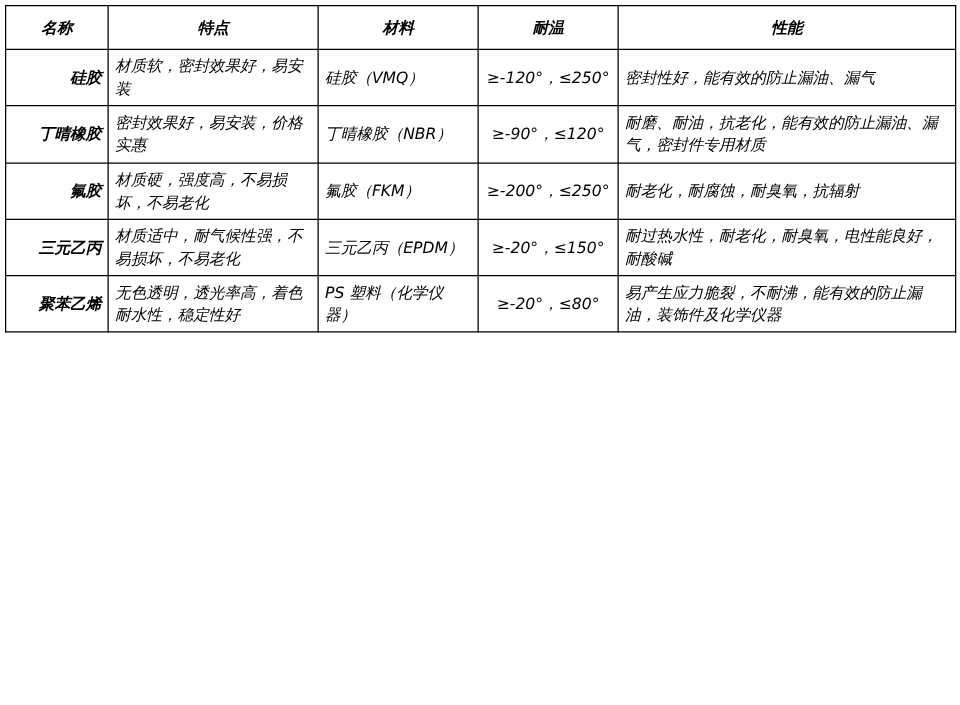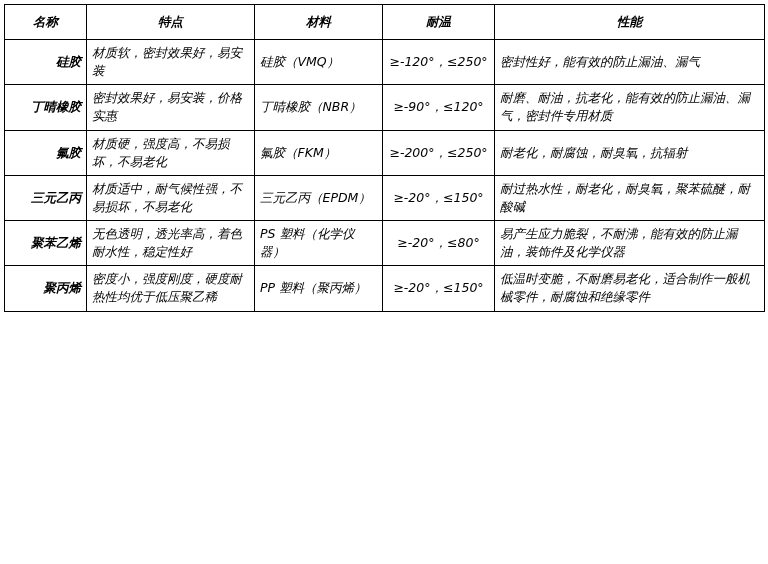--- a/index.html
+++ b/index.html
@@ -104,31 +104,24 @@
           <td class="c-feature">材质硬，强度高，不易损坏，不易老化</td>
           <td class="c-material">氟胶（FKM）</td>
           <td class="c-temp">≥-200°，≤250°</td>
           <td class="c-perf">耐老化，耐腐蚀，耐臭氧，抗辐射</td>
         </tr>
         <tr>
           <td class="c-name">三元乙丙</td>
           <td class="c-feature">材质适中，耐气候性强，不易损坏，不易老化</td>
           <td class="c-material">三元乙丙（EPDM）</td>
           <td class="c-temp">≥-20°，≤150°</td>
-          <td class="c-perf">耐过热水性，耐老化，耐臭氧，聚苯硫醚，耐酸碱</td>
+          <td class="c-perf">耐过热水性，耐老化，耐臭氧，电性能良好，耐酸碱</td>
         </tr>
         <tr>
           <td class="c-name">聚苯乙烯</td>
           <td class="c-feature">无色透明，透光率高，着色耐水性，稳定性好</td>
           <td class="c-material">PS 塑料（化学仪器）</td>
           <td class="c-temp">≥-20°，≤80°</td>
           <td class="c-perf">易产生应力脆裂，不耐沸，能有效的防止漏油，装饰件及化学仪器</td>
         </tr>
-        <tr>
-          <td class="c-name">聚丙烯</td>
-          <td class="c-feature">密度小，强度刚度，硬度耐热性均优于低压聚乙稀</td>
-          <td class="c-material">PP 塑料（聚丙烯）</td>
-          <td class="c-temp">≥-20°，≤150°</td>
-          <td class="c-perf">低温时变脆，不耐磨易老化，适合制作一般机械零件，耐腐蚀和绝缘零件</td>
-        </tr>
       </tbody>
   </table>
 </div>
 
 </body></html>

